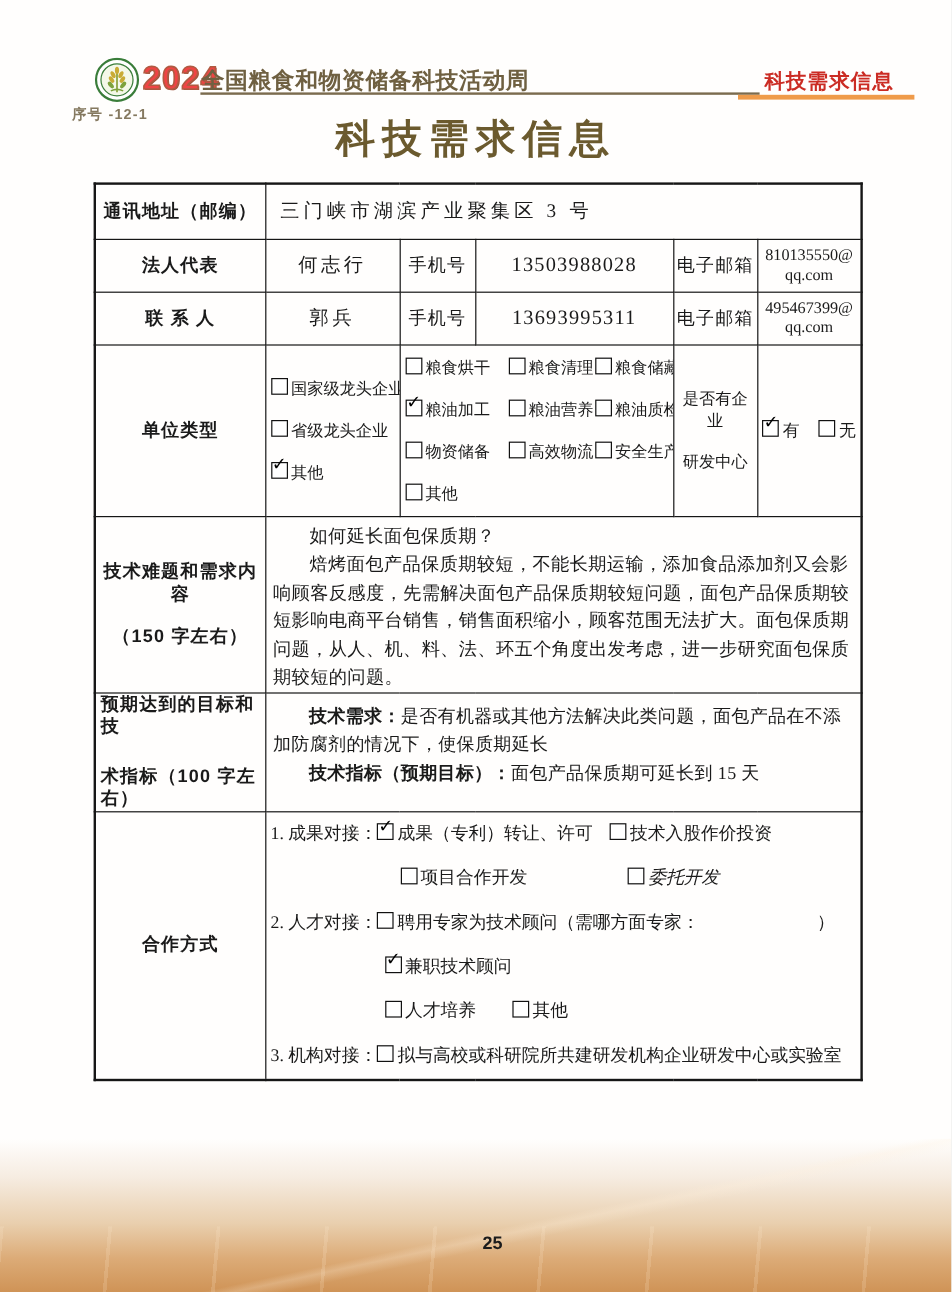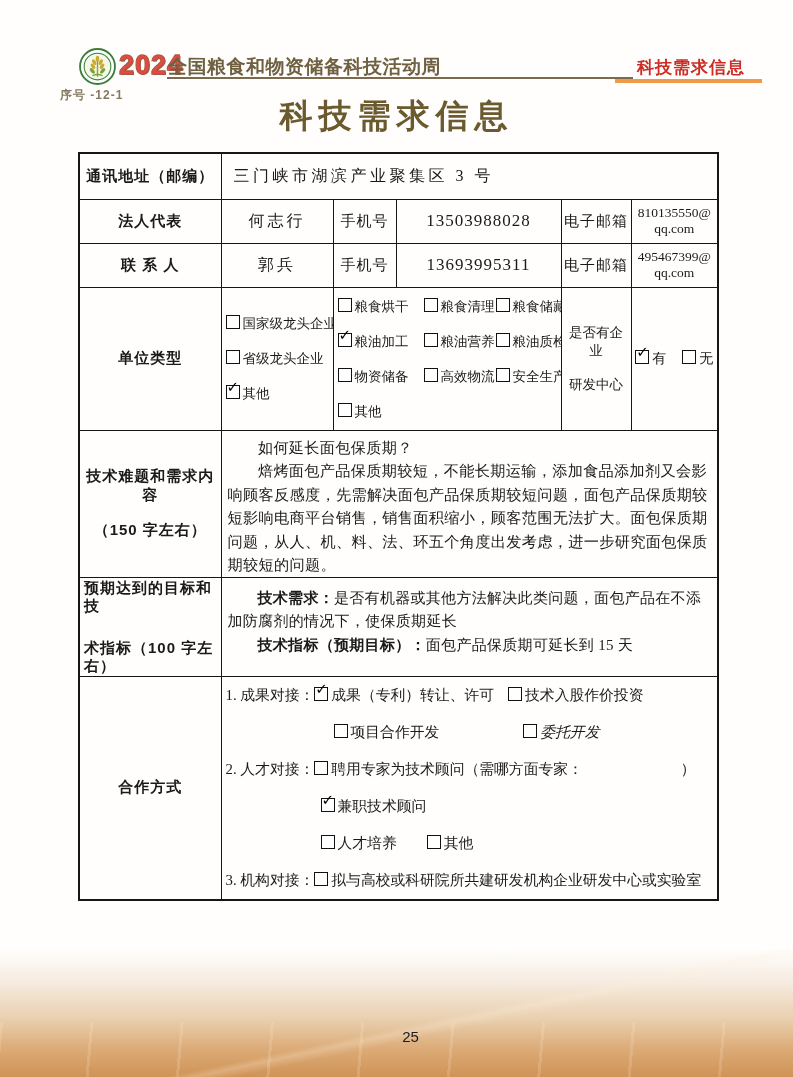--- a/index.html
+++ b/index.html
@@ -112,21 +112,21 @@
     background:
       linear-gradient(168deg, rgba(255,255,255,0) 55%, rgba(255,240,220,0.25) 57%, rgba(255,255,255,0) 60%),
       linear-gradient(180deg, rgba(252,250,248,0) 0%, #f6ece1 25%, #e9cfae 55%, #dcab77 78%, #cf9356 100%);
   }
   .footer-band::after{
     content:"";position:absolute;left:0;bottom:0;width:100%;height:55px;
     background:repeating-linear-gradient(95deg, rgba(255,235,210,0.18) 0 3px, rgba(0,0,0,0) 3px 90px);
   }
   .page-number{
     position:absolute;left:0;right:0;bottom:32px;text-align:center;
-    font-family:"Liberation Sans","DejaVu Sans",sans-serif;font-weight:normal;font-size:15px;color:#1c1c1c;padding-left:28px;
+    font-family:"Liberation Sans","DejaVu Sans",sans-serif;font-weight:bold;font-size:15px;color:#1c1c1c;padding-left:28px;
   }
 </style>
 </head>
 <body>
 
 <div class="page">
 
   <div class="hdr-logo">
     <svg viewBox="0 0 36 36" width="37" height="37">
       <circle cx="18" cy="18" r="17" fill="#ffffff" stroke="#3a7d3a" stroke-width="1.8"></circle>

